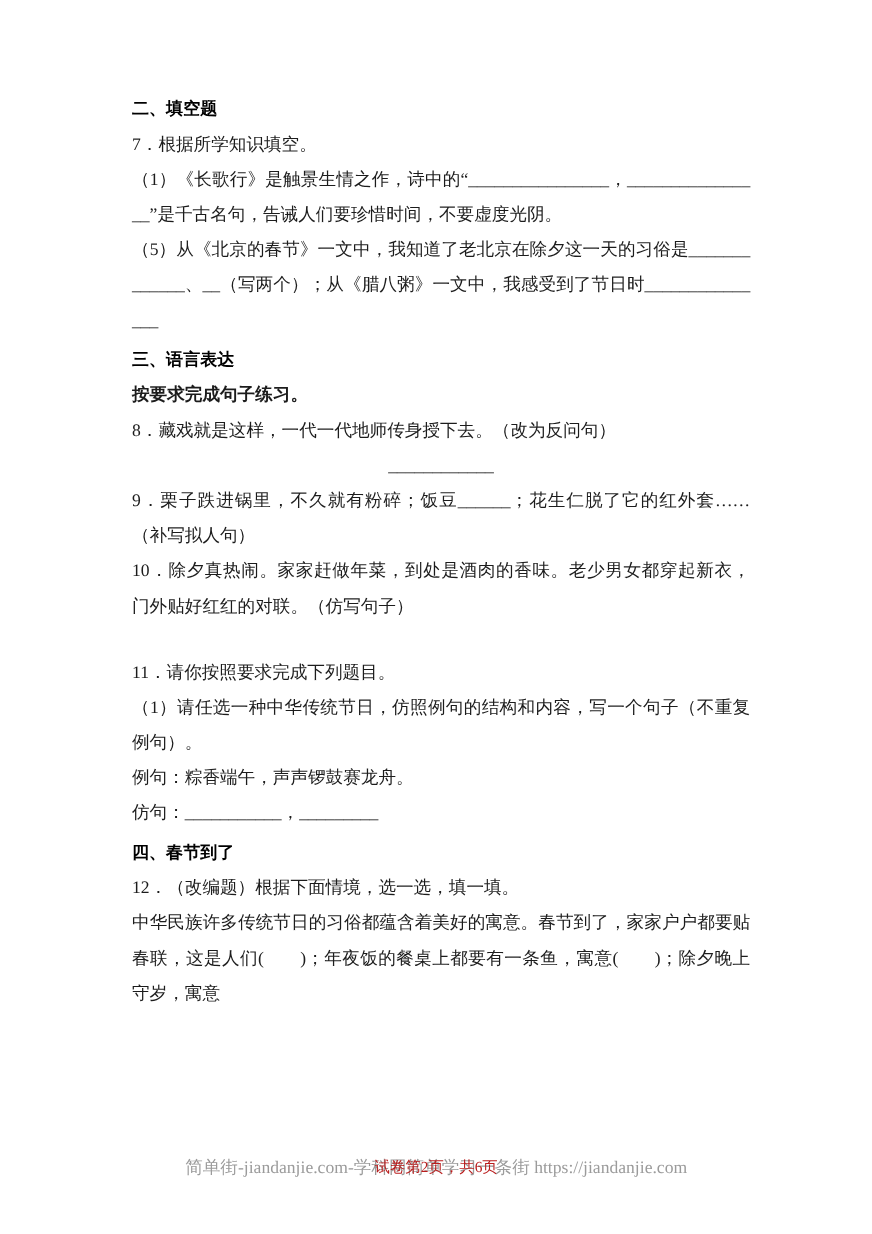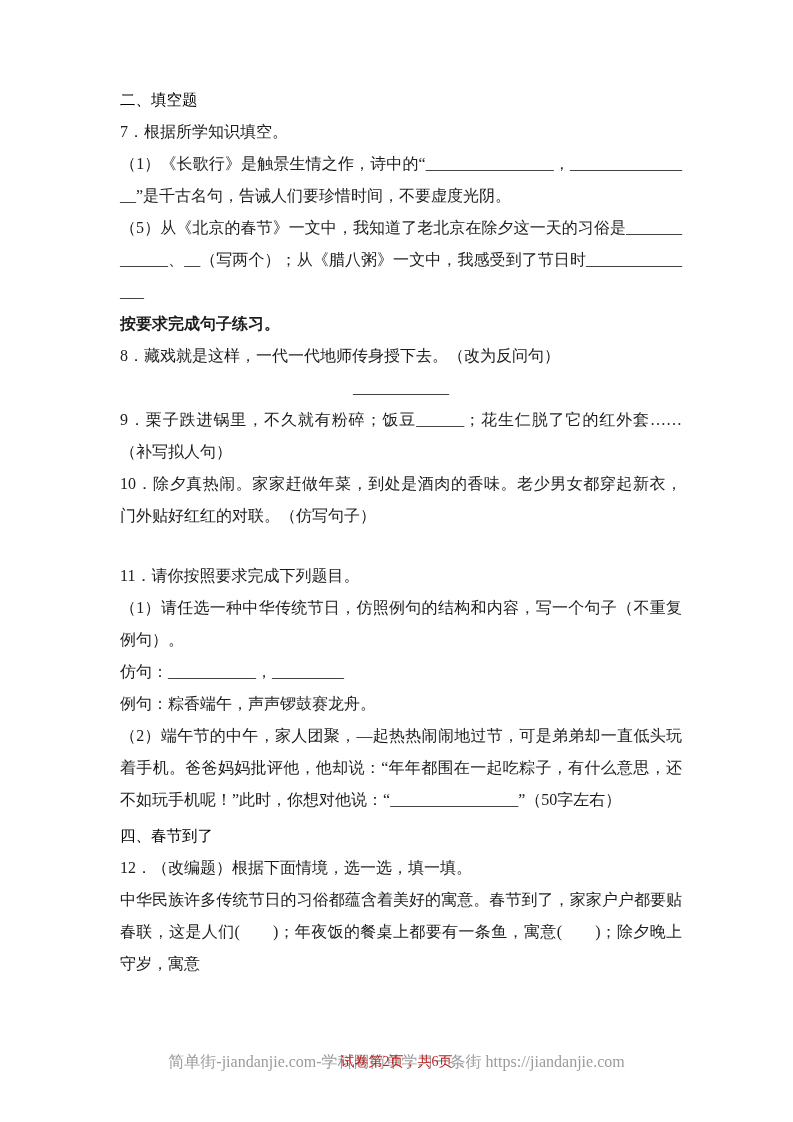--- a/index.html
+++ b/index.html
@@ -13,21 +13,21 @@
     color:#1c1c1c;
     overflow:hidden;
   }
   .content {
     position:absolute;
     left:120px; top:84px;
     width:562px;
   }
   .sec-heading {
     font-size:15.5px;
-    font-weight:normal;
+    font-weight:bold;
     line-height:32px;
     color:#000;
     margin-top:4px;
   }
   .section:first-child .sec-heading { margin-top:0; }
   .para {
     font-size:16px;
     line-height:32px;
     text-align:justify;
     word-break:break-all;
@@ -66,30 +66,30 @@
   <div class="content">
 
     <div class="section">
       <div class="sec-heading">二、填空题</div>
       <p class="para">7．根据所学知识填空。</p>
       <p class="para">（1）《长歌行》是触景生情之作，诗中的“________________，________________”是千古名句，告诫人们要珍惜时间，不要虚度光阴。</p>
       <p class="para">（5）从《北京的春节》一文中，我知道了老北京在除夕这一天的习俗是_____________、__（写两个）；从《腊八粥》一文中，我感受到了节日时_______________</p>
     </div>
 
     <div class="section">
+      <div class="sec-heading">三、语言表达</div>
       <p class="para bold">按要求完成句子练习。</p>
       <p class="para">8．藏戏就是这样，一代一代地师传身授下去。（改为反问句）</p>
       <p class="para blank-line">____________</p>
       <p class="para">9．栗子跌进锅里，不久就有粉碎；饭豆______；花生仁脱了它的红外套……（补写拟人句）</p>
       <p class="para gap-after">10．除夕真热闹。家家赶做年菜，到处是酒肉的香味。老少男女都穿起新衣，　门外贴好红红的对联。（仿写句子）</p>
       <p class="para">11．请你按照要求完成下列题目。</p>
       <p class="para">（1）请任选一种中华传统节日，仿照例句的结构和内容，写一个句子（不重复例句）。</p>
+      <p class="para">例句：粽香端午，声声锣鼓赛龙舟。</p>
       <p class="para">仿句：___________，_________</p>
-      <p class="para">例句：粽香端午，声声锣鼓赛龙舟。</p>
-      <p class="para">（2）端午节的中午，家人团聚，—起热热闹闹地过节，可是弟弟却一直低头玩着手机。爸爸妈妈批评他，他却说：“年年都围在一起吃粽子，有什么意思，还不如玩手机呢！”此时，你想对他说：“________________”（50字左右）</p>
     </div>
 
     <div class="section">
       <div class="sec-heading">四、春节到了</div>
       <p class="para">12．（改编题）根据下面情境，选一选，填一填。</p>
       <p class="para">中华民族许多传统节日的习俗都蕴含着美好的寓意。春节到了，家家户户都要贴春联，这是人们(　　)；年夜饭的餐桌上都要有一条鱼，寓意(　　)；除夕晚上守岁，寓意</p>
     </div>
 
   </div>
 

